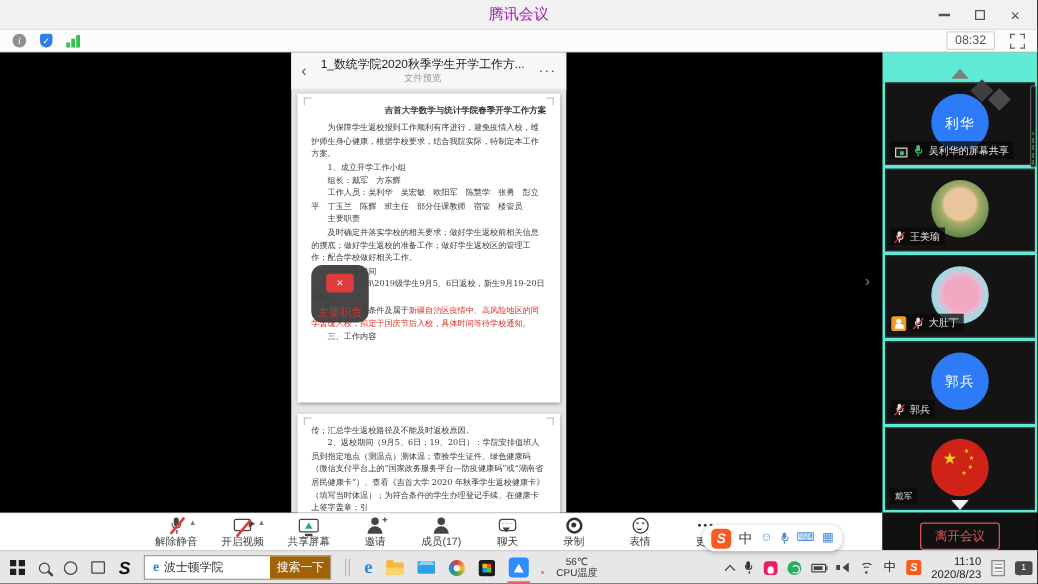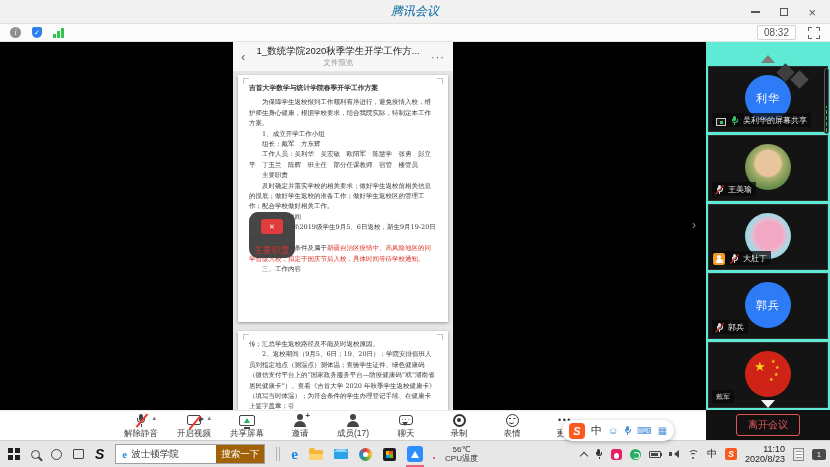--- a/index.html
+++ b/index.html
@@ -3,21 +3,21 @@
 <meta charset="utf-8">
 <style>
   * { margin:0; padding:0; box-sizing:border-box; }
   html,body { width:830px; height:467px; overflow:hidden; background:#000;
     font-family:"Liberation Sans","DejaVu Sans",sans-serif; }
   .app { position:relative; width:830px; height:467px; display:flex; flex-direction:column; }
 
   
   .titlebar { height:24px; background:#f1f1f1; position:relative; flex:none;
     display:flex; align-items:center; border-bottom:1px solid #e2e2e2; }
-  .tb-title { position:absolute; left:50%; transform:translateX(-50%); font-size:12px; color:#0369a1;font-style:italic; }
+  .tb-title { position:absolute; left:50%; transform:translateX(-50%); font-size:12px; color:#a21caf; }
   .win-controls { position:absolute; right:0; top:0; height:24px; display:flex; align-items:center; gap:20px; padding:0 14px; }
   .wc-min { width:9px; height:2px; background:#555; }
   .wc-max { width:8px; height:8px; border:1.2px solid #555; }
   .wc-close { font-size:13px; color:#555; line-height:1; }
 
   
   .subbar { height:18px; background:#fbfbfb; border-bottom:1px solid #e3e3e3; flex:none;
     display:flex; align-items:center; padding:0 10px; }
   .sub-left { display:flex; align-items:center; gap:11px; }
   .ic-info { width:11px; height:11px; border-radius:50%; background:#8f8f8f; color:#fff;
@@ -52,21 +52,21 @@
   .doc-more { font-size:11px; color:#555; letter-spacing:1px; margin-left:4px; }
   .doc-body { height:338px; overflow:hidden; padding:3px 5px 0; }
   .page { position:relative; background:#fff; box-shadow:0 1px 3px rgba(0,0,0,.35);
     padding:8px 11px; font-family:"DejaVu Serif","Liberation Serif",serif;
     font-size:6.5px; line-height:10.4px; color:#3a3a3a; overflow:hidden; }
   .page::before,.page::after { content:''; position:absolute; top:3px; width:5px; height:5px; border-top:1px solid #c6c6c6; }
   .page::before { left:5px; border-left:1px solid #c6c6c6; }
   .page::after { right:5px; border-right:1px solid #c6c6c6; }
   .page-1 { height:247px; }
   .page-2 { height:85px; margin-top:9px; }
-  .doc-h1 { text-align:left; font-weight:bold; font-size:6.8px; margin-bottom:4px; }
+  .doc-h1 { text-align:right; font-weight:bold; font-size:6.8px; margin-bottom:4px; }
   .page p { text-indent:2em; }
   .page p.noind { text-indent:0; }
   .red { color:#d93025; }
 
   
   .stop-share { position:absolute; left:249px; top:170px; width:46px; height:46px;
     background:rgba(62,62,62,.96); border-radius:9px; z-index:6; }
   .stop-share .scr-badge { position:absolute; left:12px; top:7px; width:22px; height:15px;
     background:#e23b3b; border-radius:3px; display:grid; place-items:center; color:#fff; font-size:7px; }
   .stop-share .stop-label { position:absolute; left:50%; transform:translateX(-50%); bottom:1px;
@@ -146,21 +146,21 @@
   .chat { position:relative; width:14px; height:10px; border:1.5px solid #444; border-radius:3px;
     display:flex; align-items:center; justify-content:center; }
   .chat::after { content:''; position:absolute; left:2px; bottom:-5px; border:3px solid transparent; border-top:4px solid #444; }
   .chat .dots { font-size:7px; color:#444; letter-spacing:1px; line-height:0; margin-top:-1px; }
   .rec { position:relative; width:13px; height:13px; border-radius:50%; border:2px solid #333; }
   .rec::after { content:''; position:absolute; left:2.5px; top:2.5px; width:4px; height:4px; border-radius:50%; background:#333; }
   .smile { position:relative; width:13px; height:13px; border:1.5px solid #333; border-radius:50%; }
   .smile::before { content:''; position:absolute; left:2.5px; top:3px; width:1.6px; height:1.6px; background:#333; box-shadow:4.5px 0 #333; }
   .smile::after { content:''; position:absolute; left:2.5px; top:5.5px; width:5px; height:3px; border-bottom:1.5px solid #333; border-radius:0 0 5px 5px; }
   .moredots { font-size:9px; color:#333; letter-spacing:1.5px; }
-  .leave-strip { width:124px; background:#111; display:flex; align-items:center; justify-content:center; }
+  .leave-strip { width:124px; background:#111; display:flex; align-items:flex-end; justify-content:center; }
   .leave-btn { background:transparent; border:1px solid #e25555; color:#e25555; font-size:10px;
     border-radius:3px; padding:3px 11px; font-family:inherit; }
 
   
   .ime-bar { position:absolute; left:562px; top:420px; height:21px; z-index:50; background:#fff;
     border-radius:10px; box-shadow:0 1px 4px rgba(0,0,0,.3); display:flex; align-items:center; gap:6px; padding:0 7px; }
   .ime-logo { width:16px; height:16px; background:#fa5a1e; border-radius:4px; color:#fff;
     font-weight:bold; font-size:11px; font-style:italic; display:grid; place-items:center; }
   .ime-mode { font-size:11px; color:#333; }
   .ime-ic { font-size:10px; color:#4a90d9; line-height:1; }

